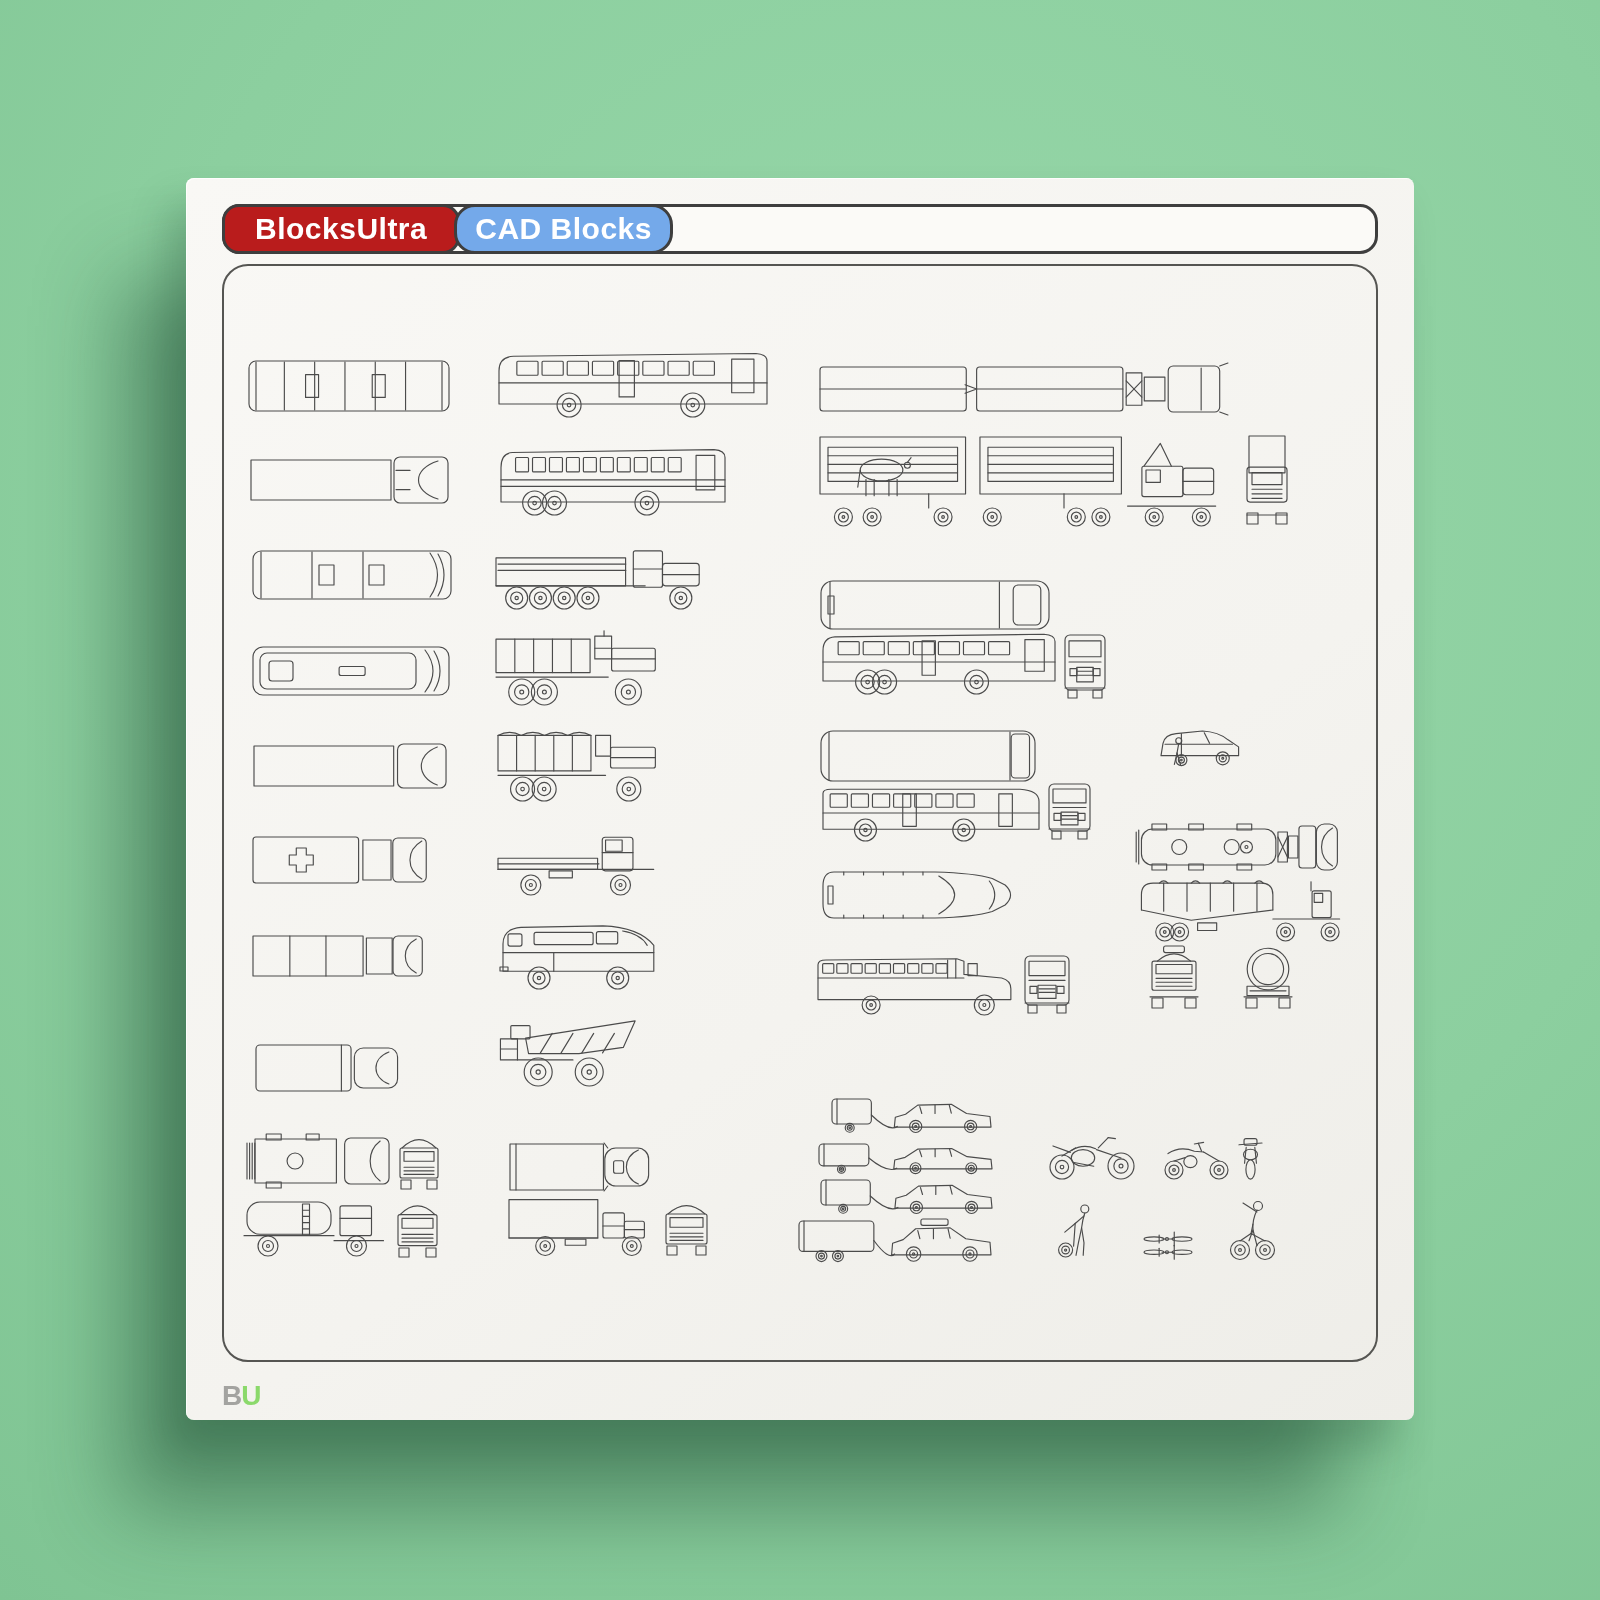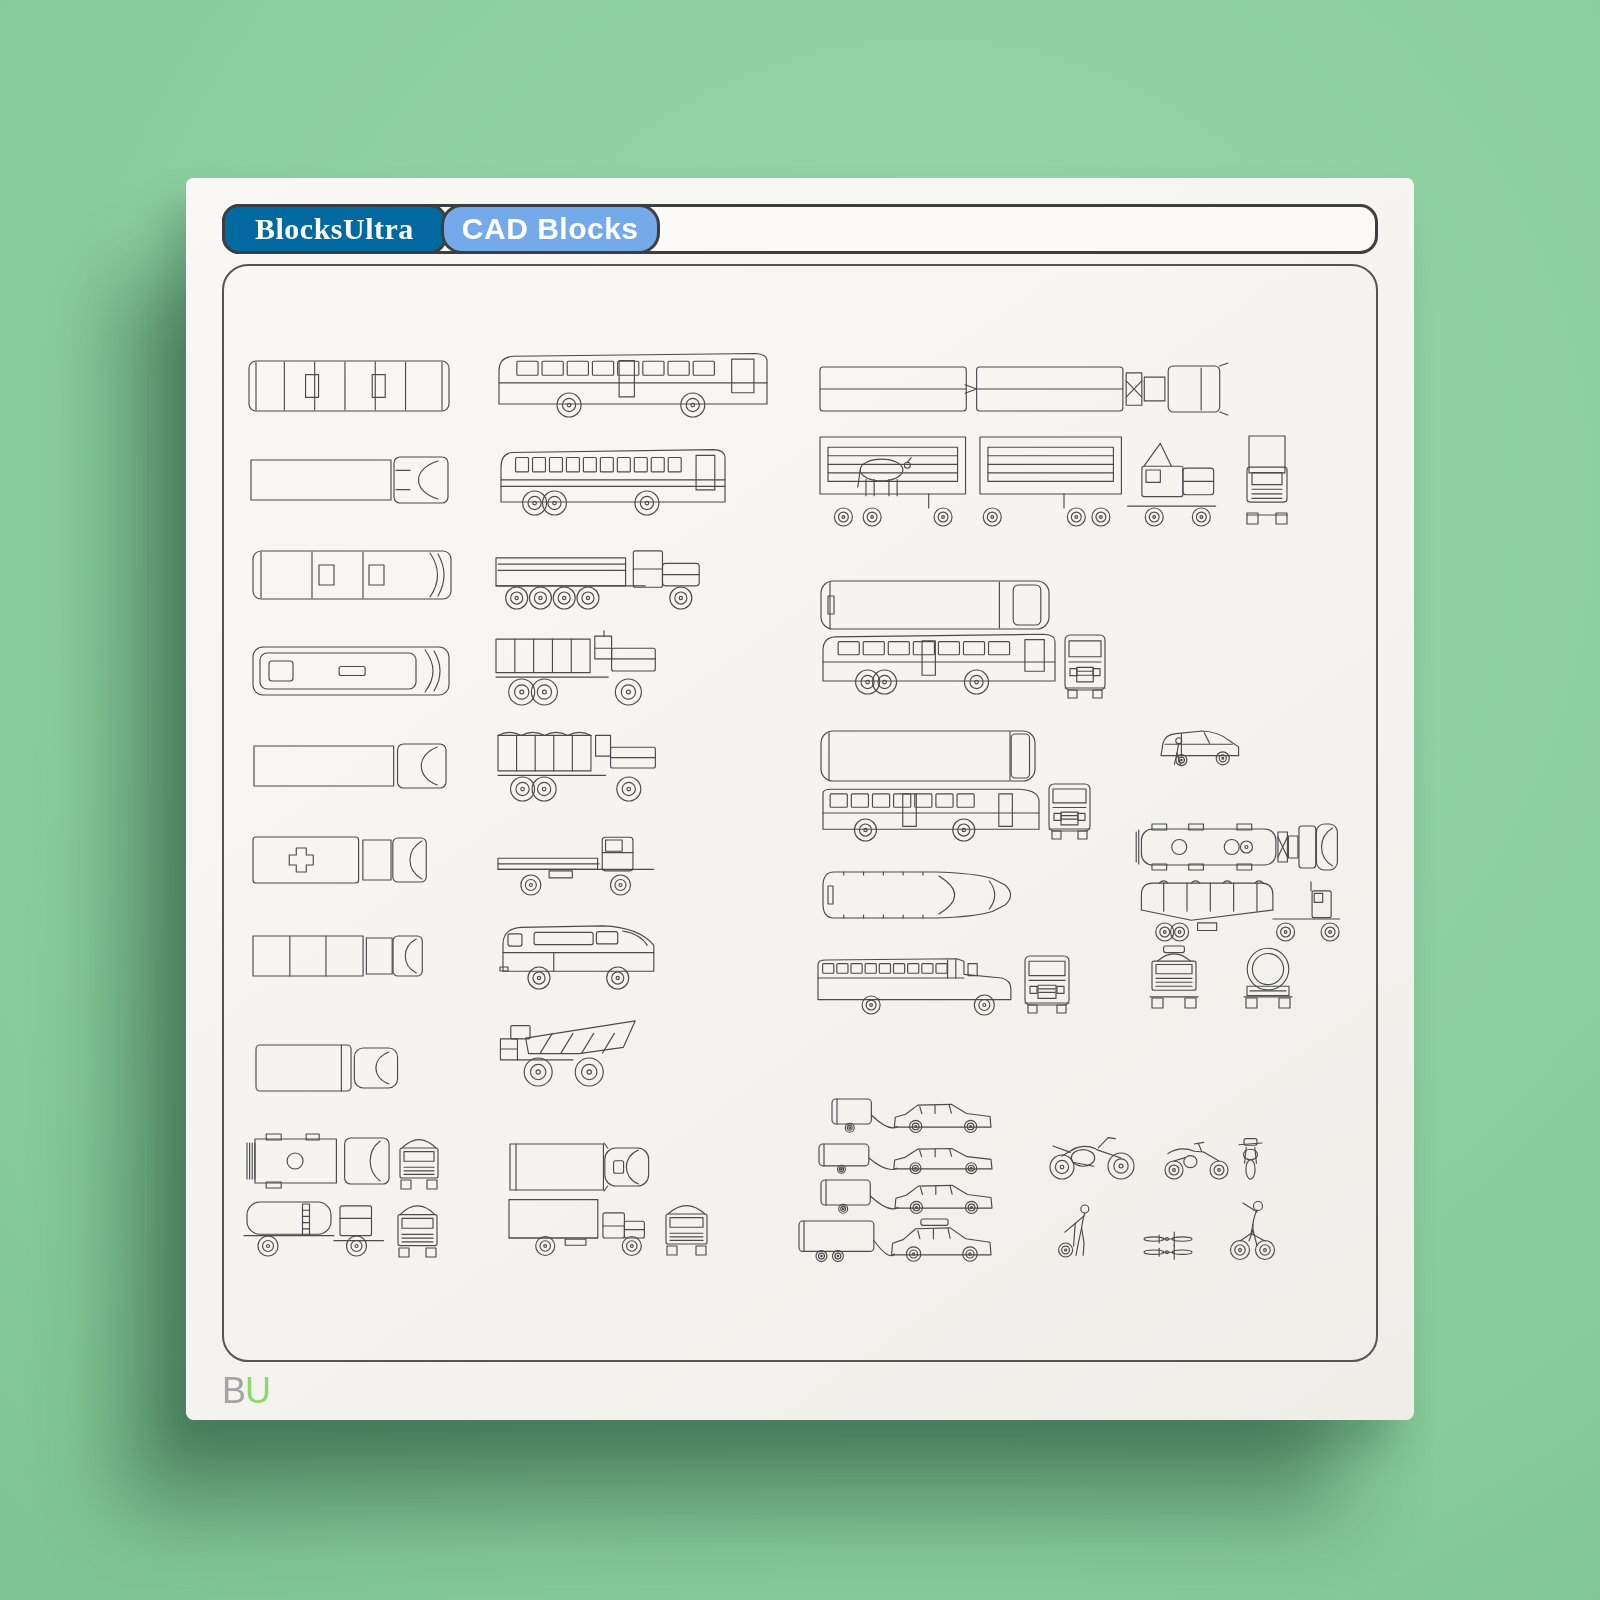--- a/index.html
+++ b/index.html
@@ -21,31 +21,31 @@
     position:absolute;left:36px;top:26px;width:1156px;height:50px;
     background:#fbfaf7;border:3px solid #3e3e3e;border-radius:18px;
     display:flex;align-items:stretch;box-sizing:border-box;
   }
   .pill{
     display:flex;align-items:center;justify-content:center;
     font-weight:bold;font-size:30px;color:#ffffff;
     border:3px solid #3e3e3e;border-radius:17px;margin:-3px;
     padding:0 30px;letter-spacing:.5px;white-space:nowrap;
   }
-  .pill.green{background:#0369a1;font-family:Liberation Serif, serif;}
+  .pill.green{background:#b91c1c;}
   .pill.blue{background:#74a9ea;padding:0 18px;border-radius:21px;}
   .bar-title{
     flex:1;display:flex;align-items:center;justify-content:center;
     font-weight:bold;font-size:33px;color:#3b3b3b;letter-spacing:.6px;white-space:nowrap;
   }
   .frame{
     position:absolute;left:36px;top:86px;width:1156px;height:1098px;
     border:2px solid #555552;border-radius:26px;box-sizing:border-box;
   }
-  .logo{position:absolute;left:36px;bottom:8px;font-size:36px;font-weight:normal;letter-spacing:-1px;}
+  .logo{position:absolute;left:36px;bottom:8px;font-size:28px;font-weight:bold;letter-spacing:-1px;}
   .logo .b{color:#a3a3a0;}
   .logo .u{color:#8bd96b;}
   .veh{position:absolute;}
   .veh svg{display:block;overflow:visible;}
   .veh svg *{stroke:#4b4b4b;fill:none;stroke-width:1.15;stroke-linecap:round;stroke-linejoin:round;}
 </style>
 </head>
 <body>
 
 <div class="stage">

